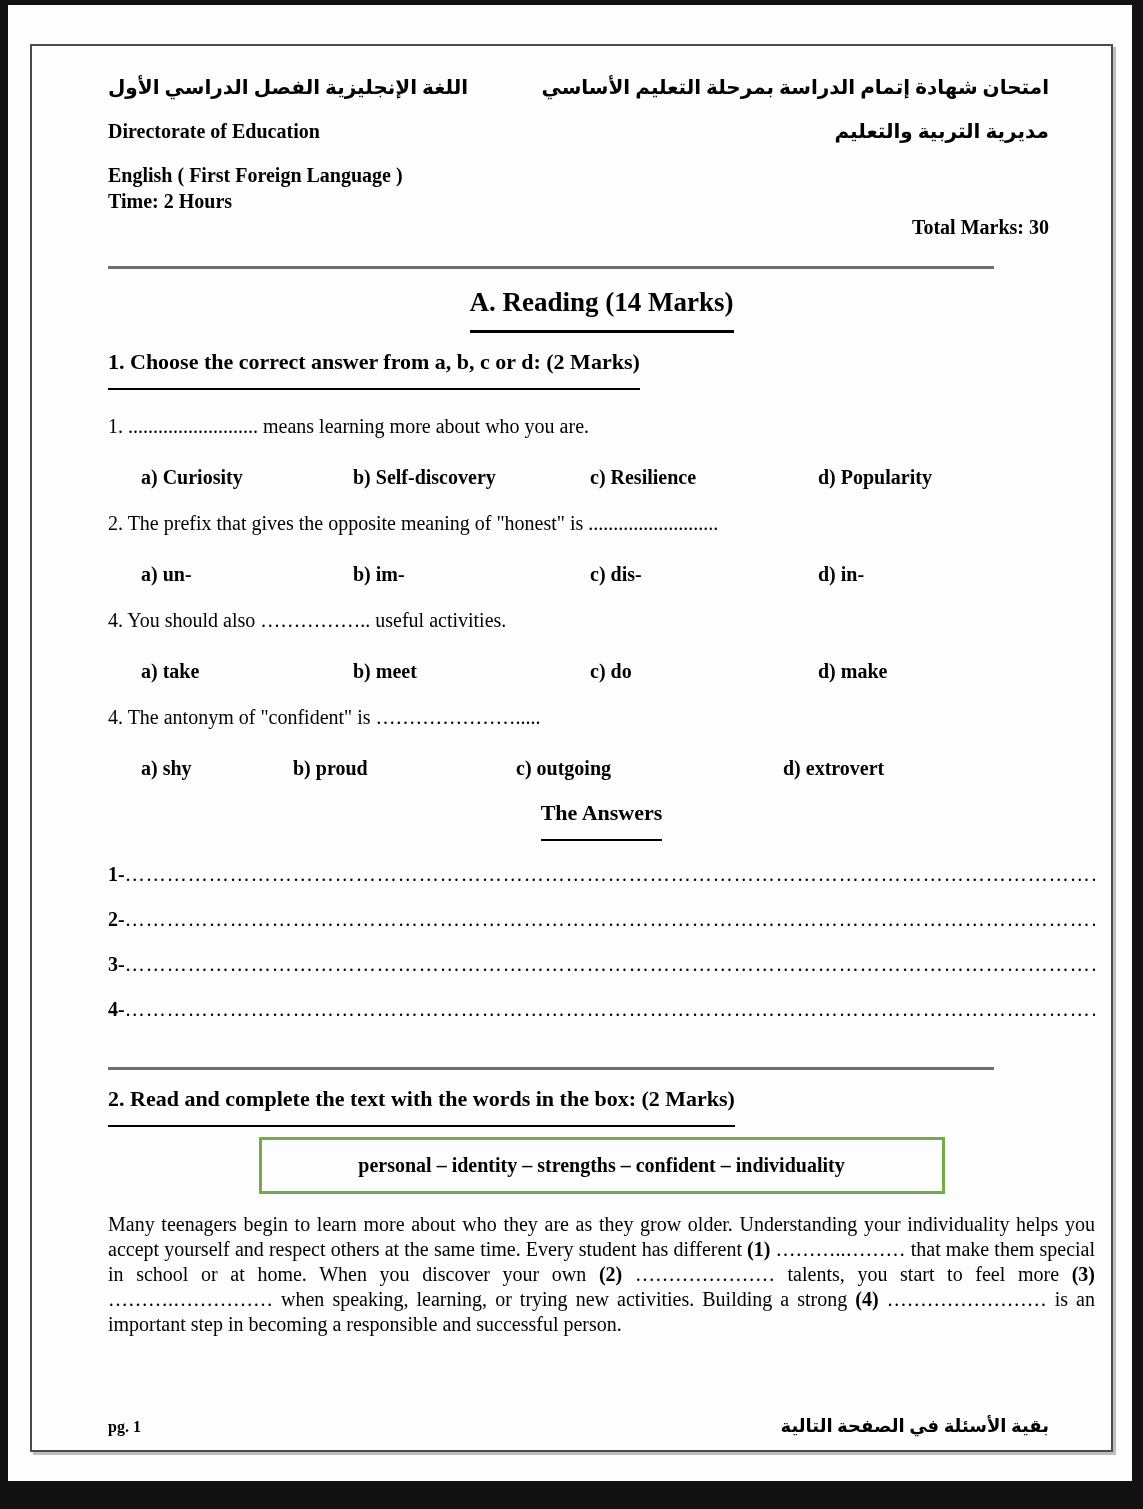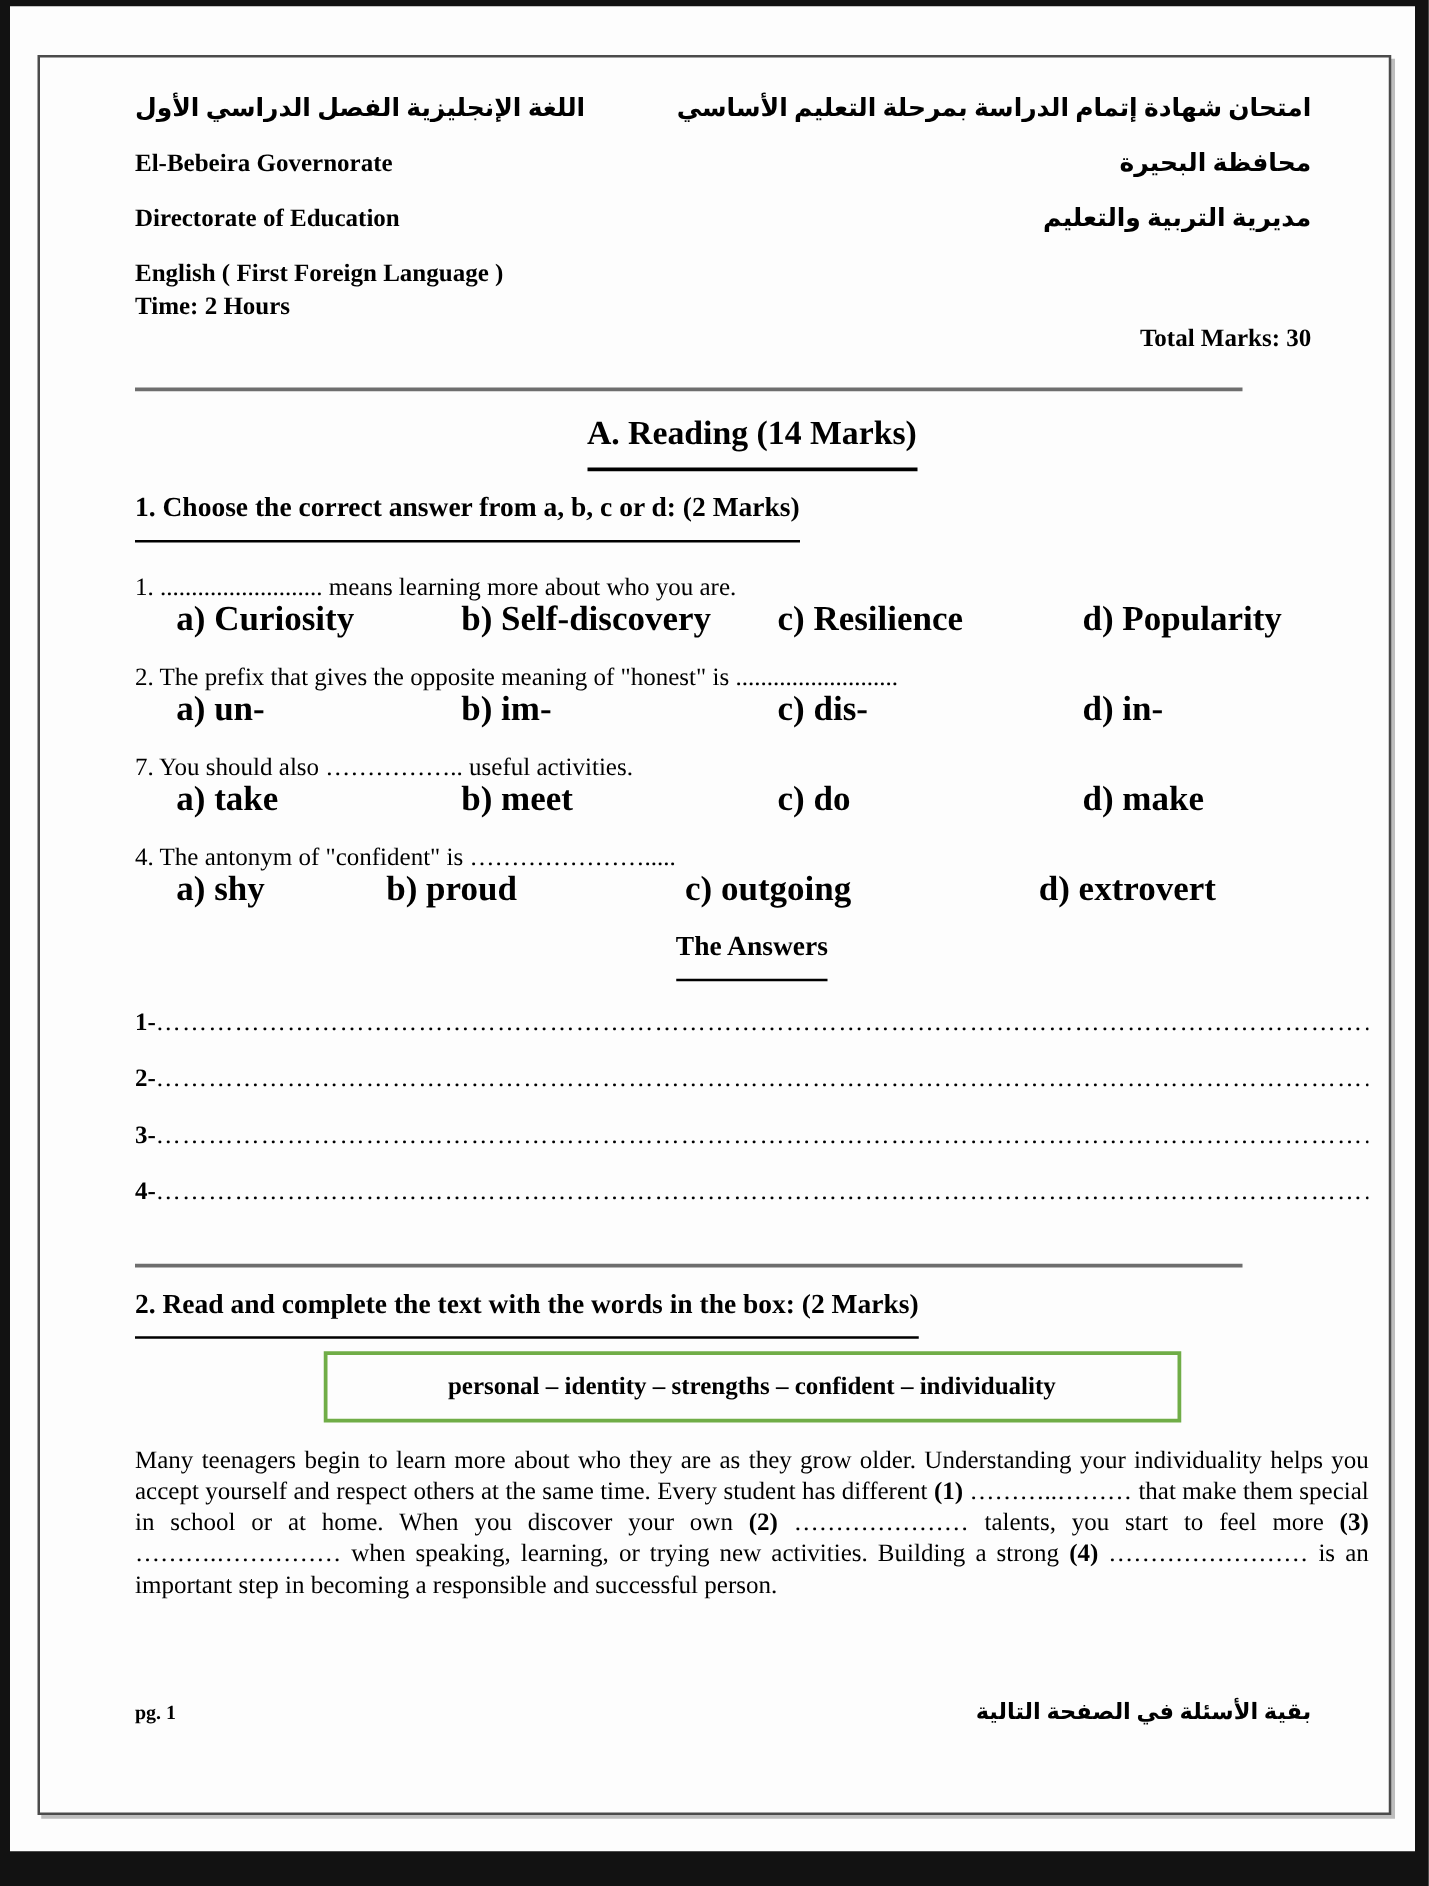--- a/index.html
+++ b/index.html
@@ -57,22 +57,22 @@
   .task-heading {
     display:inline-block; font-weight:bold; font-size:22px; line-height:26px;
     border-bottom:2px solid #000; padding-bottom:13px;
   }
 
   
   .q-stem { font-size:20px; line-height:24px; margin-top:22px; }
   .q-stem:first-child { margin-top:24px; }
   .opts {
     display:grid; grid-template-columns:212px 237px 228px 1fr;
-    padding-left:33px; margin-top:2px;
-    font-weight:bold; font-size:28px; line-height:24px;gap:16px;
+    padding-left:33px; margin-top:27px;
+    font-weight:bold; font-size:20px; line-height:24px;
   }
   .opts.last { grid-template-columns:152px 223px 267px 1fr; }
 
   
   .answers-title-wrap { margin-top:20px; }
   .answer-line {
     display:flex; align-items:baseline; margin-top:22px;
     font-size:20px; line-height:23px; white-space:nowrap; overflow:hidden;
   }
   .answer-line .num { font-weight:bold; flex:0 0 auto; }
@@ -106,24 +106,20 @@
   <div class="frame">
     <div class="content">
 
       <div class="header-block">
         <div class="hrow">
           <span class="ar">اللغة الإنجليزية الفصل الدراسي الأول</span>
           <span class="ar">امتحان شهادة إتمام الدراسة بمرحلة التعليم الأساسي</span>
         </div>
 
         <div>
-            <div class="hrow">
-              <span class="en">El-Bebeira Governorate</span>
-              <span class="ar">محافظة البحيرة</span>
-            </div>
             <div class="hrow">
               <span class="en">Directorate of Education</span>
               <span class="ar">مديرية التربية والتعليم</span>
             </div>
           </div>
 
         <div class="inforow">
           <span class="subject">English ( First Foreign Language )</span>
           <span class="time">Time: 2 Hours</span>
           <span class="marks">Total Marks: 30</span>
@@ -148,21 +144,21 @@
             <span class="opt">c) Resilience</span>
             <span class="opt">d) Popularity</span>
           </div>
           <div class="q-stem">2. The prefix that gives the opposite meaning of "honest" is ..........................</div>
           <div class="opts">
             <span class="opt">a) un-</span>
             <span class="opt">b) im-</span>
             <span class="opt">c) dis-</span>
             <span class="opt">d) in-</span>
           </div>
-          <div class="q-stem">7. You should also …………….. useful activities.</div>
+          <div class="q-stem">4. You should also …………….. useful activities.</div>
           <div class="opts">
             <span class="opt">a) take</span>
             <span class="opt">b) meet</span>
             <span class="opt">c) do</span>
             <span class="opt">d) make</span>
           </div>
           <div class="q-stem">4. The antonym of "confident" is ………………….....</div>
           <div class="opts last">
             <span class="opt">a) shy</span>
             <span class="opt">b) proud</span>

